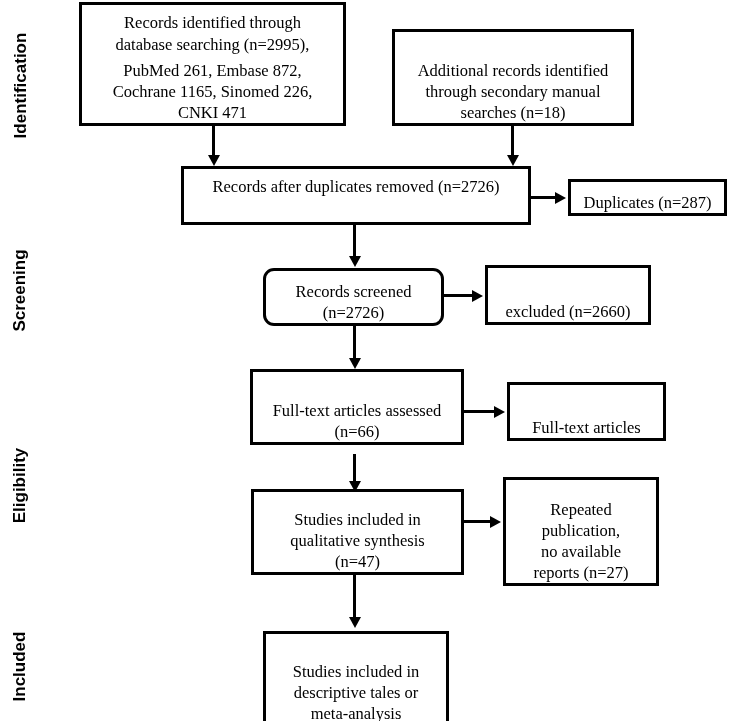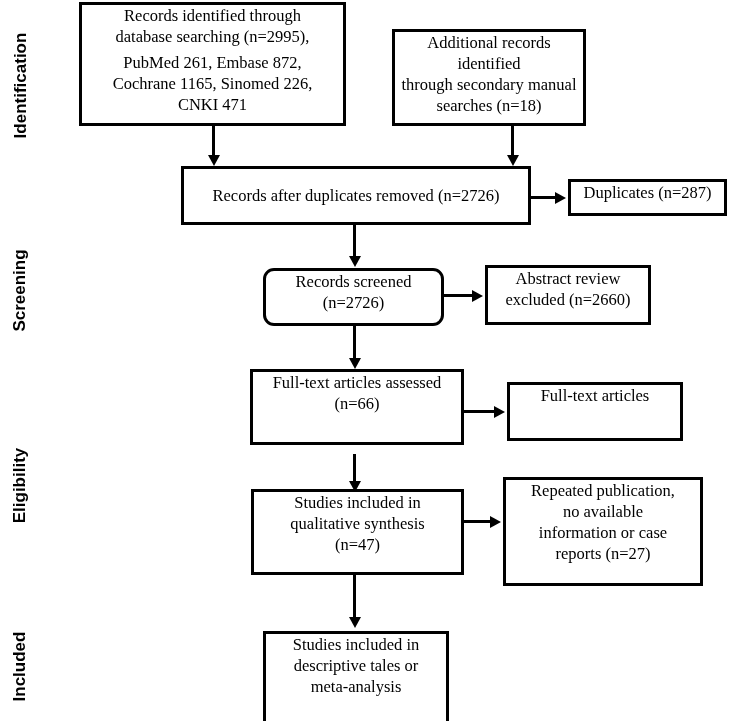--- a/index.html
+++ b/index.html
@@ -39,28 +39,28 @@
     box-sizing: border-box;
     border: 3px solid #000000;
     background: #ffffff;
     display: flex;
     justify-content: center;
     font-size: 16.5px;
     line-height: 1.28;
     text-align: center;
     color: #000000;
   }
-  .box.v-center { align-items: flex-start; }
+  .box.v-center { align-items: flex-end; }
   .box.v-top    { align-items: flex-start; }
   .box .txt {
     width: 100%;
     padding: 0 6px;
     box-sizing: border-box;
   }
-  .box.v-top .txt { padding-top: 16px; }
+  .box.v-top .txt { padding-top: 7px; }
   .box .line { display: block; }
   .box .gap  { display: block; height: 5px; }
 
   
   .vline {
     position: absolute;
     width: 3px;
     background: #000000;
   }
   .hline {
@@ -107,21 +107,21 @@
     <div class="txt">
       <span class="line">Records identified through</span>
       <span class="line">database searching (n=2995),</span>
       <span class="gap"></span>
       <span class="line">PubMed 261, Embase 872,</span>
       <span class="line">Cochrane 1165, Sinomed 226,</span>
       <span class="line">CNKI 471</span>
     </div>
   </div>
 
-  <div class="box v-center" style="left:392px; top:29px; width:194px; height:97px;">
+  <div class="box v-center" style="left:392px; top:29px; width:242px; height:97px;">
     <div class="txt">
       <span class="line">Additional records identified</span>
       <span class="line">through secondary manual</span>
       <span class="line">searches (n=18)</span>
     </div>
   </div>
 
   <div class="vline" style="left:212px; top:126px; height:32px;"></div>
   <div class="arrow-down" style="left:207.5px; top:155px;"></div>
 
@@ -148,63 +148,61 @@
 
   <div class="box v-center" style="left:263px; top:268px; width:181px; height:58px;border-radius:11px;">
     <div class="txt">
       <span class="line">Records screened</span>
       <span class="line">(n=2726)</span>
     </div>
   </div>
 
   <div class="box v-center" style="left:485px; top:265px; width:166px; height:60px;">
     <div class="txt">
-      <span class="line">Abstract review</span>
       <span class="line">excluded (n=2660)</span>
     </div>
   </div>
 
   <div class="hline" style="left:444px; top:294px; width:30px;"></div>
   <div class="arrow-right" style="left:472px; top:289.5px;"></div>
 
   <div class="vline" style="left:353px; top:326px; height:35px;"></div>
   <div class="arrow-down" style="left:348.5px; top:358px;"></div>
 
   <div class="box v-center" style="left:250px; top:369px; width:214px; height:76px;">
     <div class="txt">
       <span class="line">Full-text articles assessed</span>
       <span class="line">(n=66)</span>
     </div>
   </div>
 
-  <div class="box v-center" style="left:507px; top:382px; width:176px; height:59px;">
+  <div class="box v-center" style="left:507px; top:382px; width:159px; height:59px;">
     <div class="txt">
       <span class="line">Full-text articles</span>
     </div>
   </div>
 
   <div class="hline" style="left:464px; top:410px; width:32px;"></div>
   <div class="arrow-right" style="left:494px; top:405.5px;"></div>
 
   <div class="vline" style="left:353px; top:454px; height:31px;"></div>
   <div class="arrow-down" style="left:348.5px; top:481px;"></div>
 
   <div class="box v-center" style="left:251px; top:489px; width:213px; height:86px;">
     <div class="txt">
       <span class="line">Studies included in</span>
       <span class="line">qualitative synthesis</span>
       <span class="line">(n=47)</span>
     </div>
   </div>
 
-  <div class="box v-center" style="left:503px; top:477px; width:200px; height:109px;">
+  <div class="box v-center" style="left:503px; top:477px; width:156px; height:109px;">
     <div class="txt">
       <span class="line">Repeated publication,</span>
       <span class="line">no available</span>
-      <span class="line">information or case</span>
       <span class="line">reports (n=27)</span>
     </div>
   </div>
 
   <div class="hline" style="left:464px; top:520px; width:28px;"></div>
   <div class="arrow-right" style="left:490px; top:515.5px;"></div>
 
   <div class="vline" style="left:353px; top:575px; height:44px;"></div>
   <div class="arrow-down" style="left:348.5px; top:617px;"></div>
 

